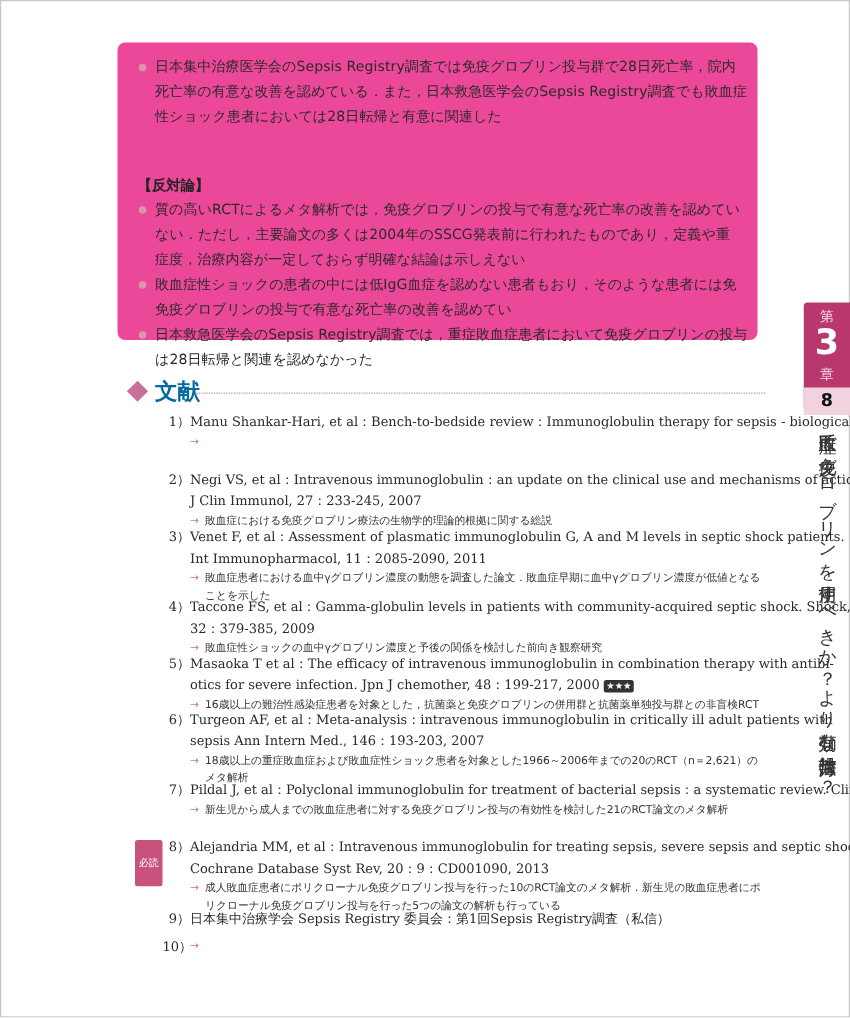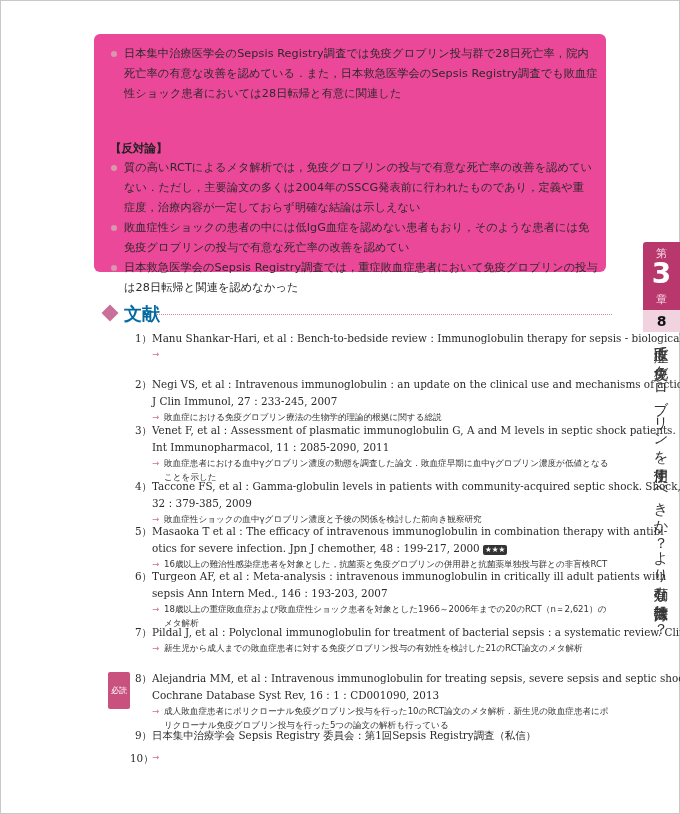--- a/index.html
+++ b/index.html
@@ -181,21 +181,21 @@
     <span class="ln">Pildal J, et al：Polyclonal immunoglobulin for treatment of bacterial sepsis：a systematic review. Clin</span>
     <span class="note"><span class="arrow">→</span><span>新生児から成人までの敗血症患者に対する免疫グロブリン投与の有効性を検討した21のRCT論文のメタ解析</span></span>
   </div>
 </div>
 
 <div class="ref" style="top:670px">
   <span class="must">必読</span>
   <span class="num">8）</span>
   <div class="body">
     <span class="ln">Alejandria MM, et al：Intravenous immunoglobulin for treating sepsis, severe sepsis and septic shock.</span>
-    <span class="ln">Cochrane Database Syst Rev, 16：1：CD001090, 2013</span>
+    <span class="ln">Cochrane Database Syst Rev, 20：9：CD001090, 2013</span>
     <span class="note"><span class="arrow">→</span><span>成人敗血症患者にポリクローナル免疫グロブリン投与を行った10のRCT論文のメタ解析．新生児の敗血症患者にポ</span></span>
     <span class="note"><span>リクローナル免疫グロブリン投与を行った5つの論文の解析も行っている</span></span>
   </div>
 </div>
 
 <div class="ref" style="top:727px">
   <span class="num">9）</span>
   <div class="body">
     <span class="ln">日本集中治療学会 Sepsis Registry 委員会：第1回Sepsis Registry調査（私信）</span>
   </div>

